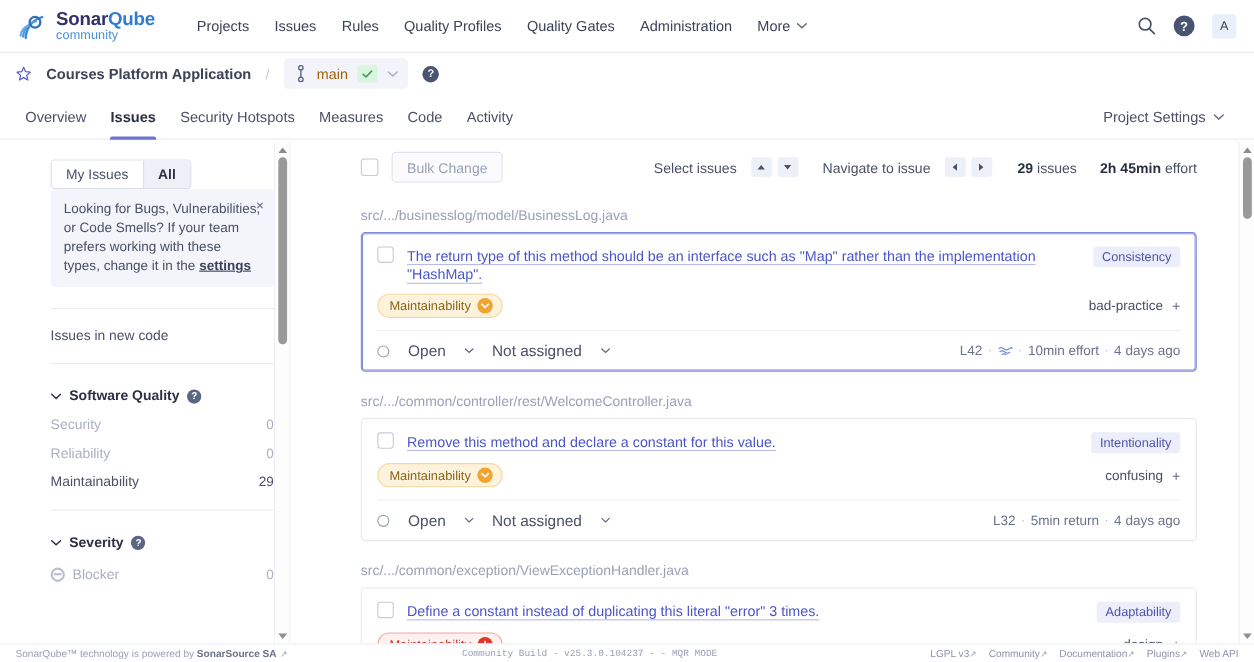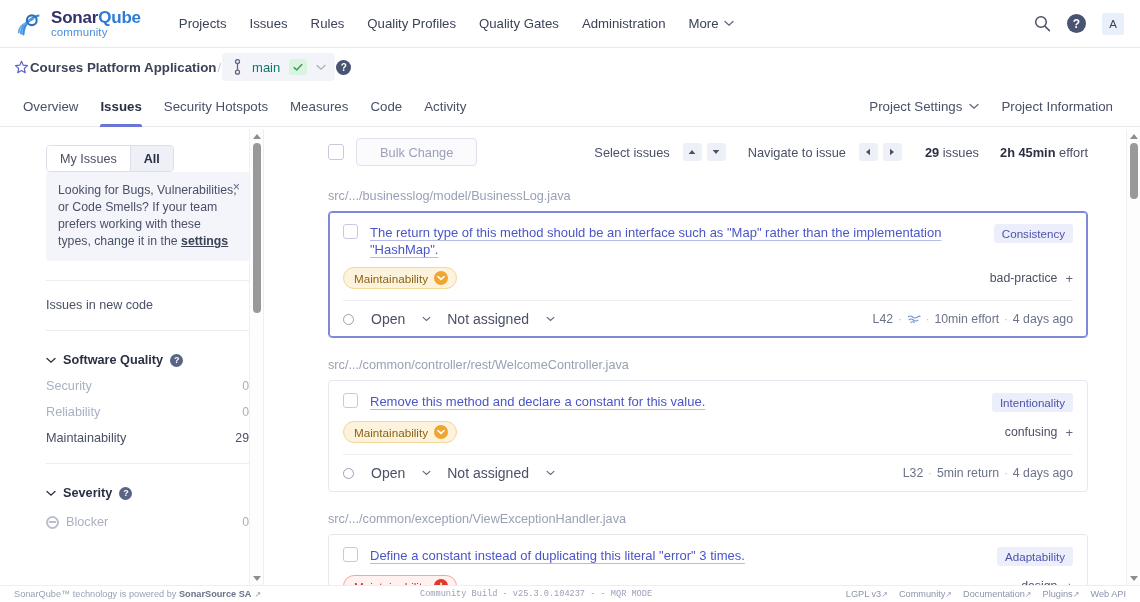--- a/index.html
+++ b/index.html
@@ -40,34 +40,34 @@
   .avatar-sq {
     width: 22px; height: 22px; border-radius: 3px;
     background: #e8f0fb; color: #3c4257;
     font-size: 11.5px; display: flex; align-items: center; justify-content: center;
     cursor: pointer;
   }
 
   
   .crumb-row {
     height: 38px; display: flex; align-items: center;
-    padding: 0 16px 0 14px; gap: 1px;
+    padding: 0 16px 0 14px; gap: 13px;
   }
   .star-icon { cursor: pointer; display: flex; }
   .crumb-title {
     font-size: 13.3px; font-weight: 700; color: #3c4257;
     cursor: pointer; text-decoration: none;
   }
   .crumb-sep { color: #c3c7d6; font-size: 13px; }
   .branch-pill {
     display: flex; align-items: center; gap: 9px;
     background: #f3f4f9; border-radius: 4px;
     height: 28px; padding: 0 9px 0 10px; cursor: pointer;
   }
-  .branch-name { font-size: 13px; color: #0f766e; }
+  .branch-name { font-size: 13px; color: #a16207; }
   .badge-check {
     background: #d9f5e0; border-radius: 3px;
     width: 18px; height: 16px; display: flex;
     align-items: center; justify-content: center;
   }
   .help-dot {
     width: 15px; height: 15px; border-radius: 50%;
     background: #495372; color: #fff; font-size: 10px;
     font-weight: 700; display: flex; align-items: center;
     justify-content: center; cursor: pointer;
@@ -185,21 +185,21 @@
   .toolbar {
     display: flex; align-items: center; height: 46px; gap: 12px;
   }
   .cb {
     width: 15px; height: 15px; border: 1px solid #c6cadb;
     border-radius: 3px; background: #fff; flex: none; cursor: pointer;
   }
   .cb.lg { width: 16px; height: 16px; }
   .bulk-btn {
     border: 1px solid #dfe2ee; background: #fbfbfe;
-    border-radius: 4px; height: 28px; padding: 0 23px;
+    border-radius: 4px; height: 28px; padding: 0 13px;
     font-size: 12.8px; color: #9aa1b7; cursor: pointer;
     display: flex; align-items: center;
   }
   .toolbar-right { margin-left: auto; display: flex; align-items: center; gap: 13px; }
   .tb-label { font-size: 12.8px; color: #4a5066; }
   .arrow-btns { display: flex; gap: 5px; }
   .arrow-btn {
     width: 19px; height: 18px; border-radius: 3px; background: #eef0f8;
     display: flex; align-items: center; justify-content: center; cursor: pointer;
   }
@@ -343,21 +343,20 @@
   <div class="tab">Measures</div>
   <div class="tab">Code</div>
   <div class="tab">Activity</div>
   <div class="tabs-right">
     <div class="tab">
       <span>Project Settings</span>
       <svg width="10" height="7" viewBox="0 0 10 7" style="margin-left:7px">
         <path d="M1 1.5 L5 5.2 L9 1.5" fill="none" stroke="#5f6880" stroke-width="1.3" stroke-linecap="round"></path>
       </svg>
     </div>
-    <div class="tab">Project Information</div>
   </div>
 </div>
 
 <div class="page-body">
 
   <div class="sidebar">
     <div class="sidebar-inner">
 
       <div class="seg-group">
         <div class="seg">My Issues</div>

